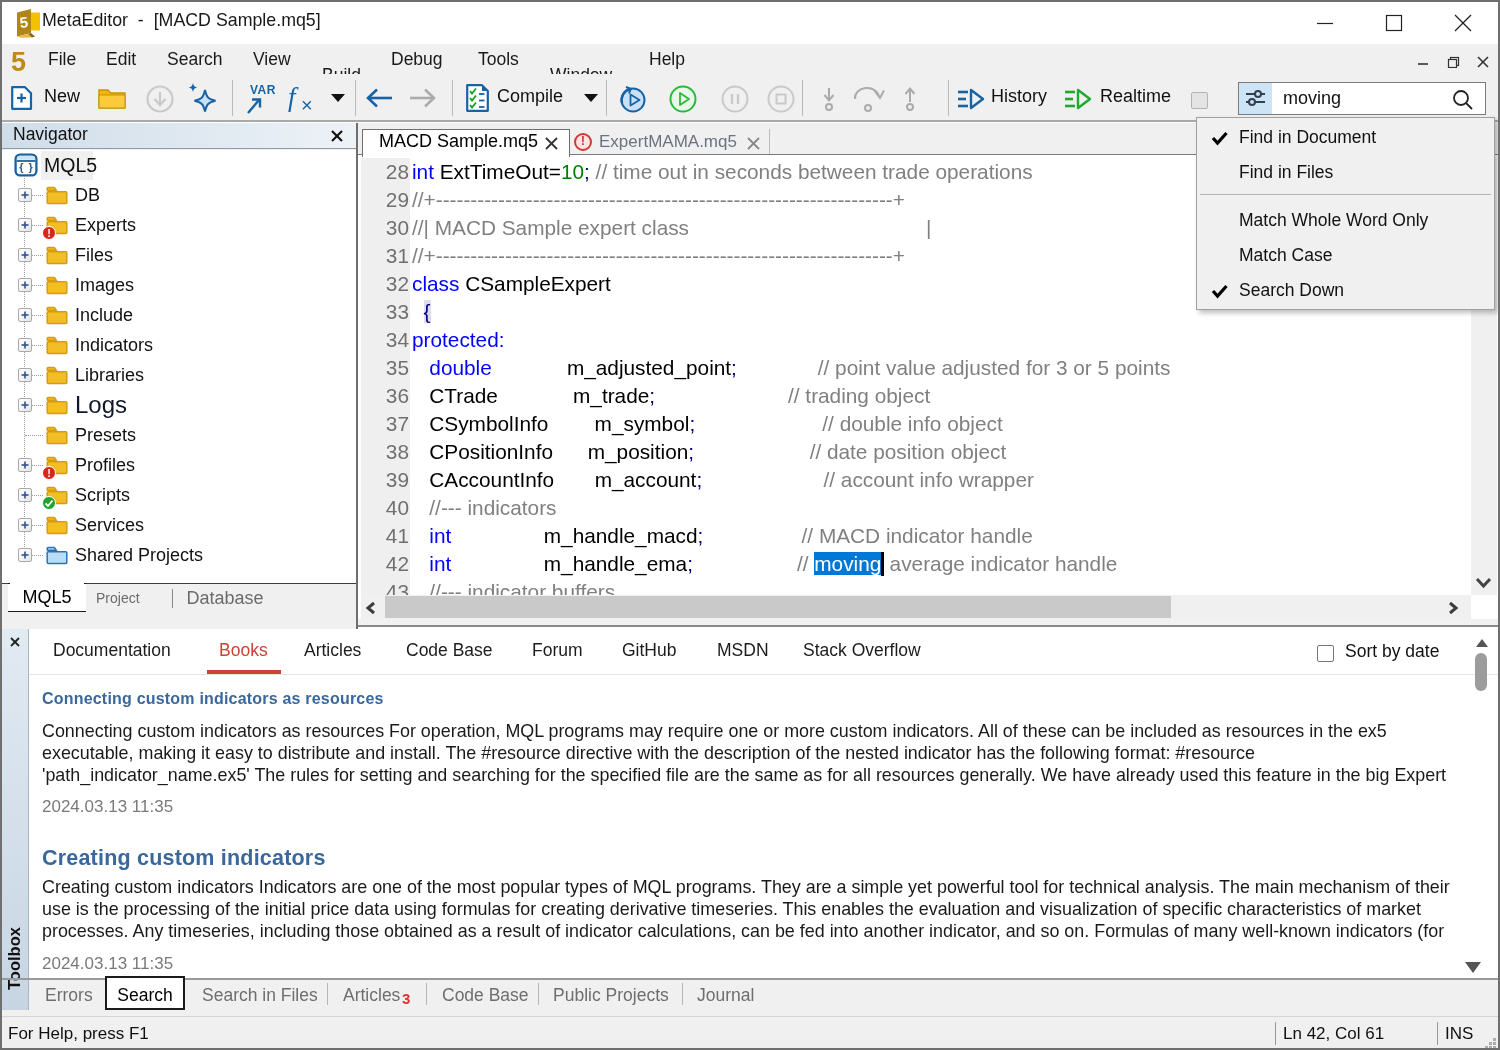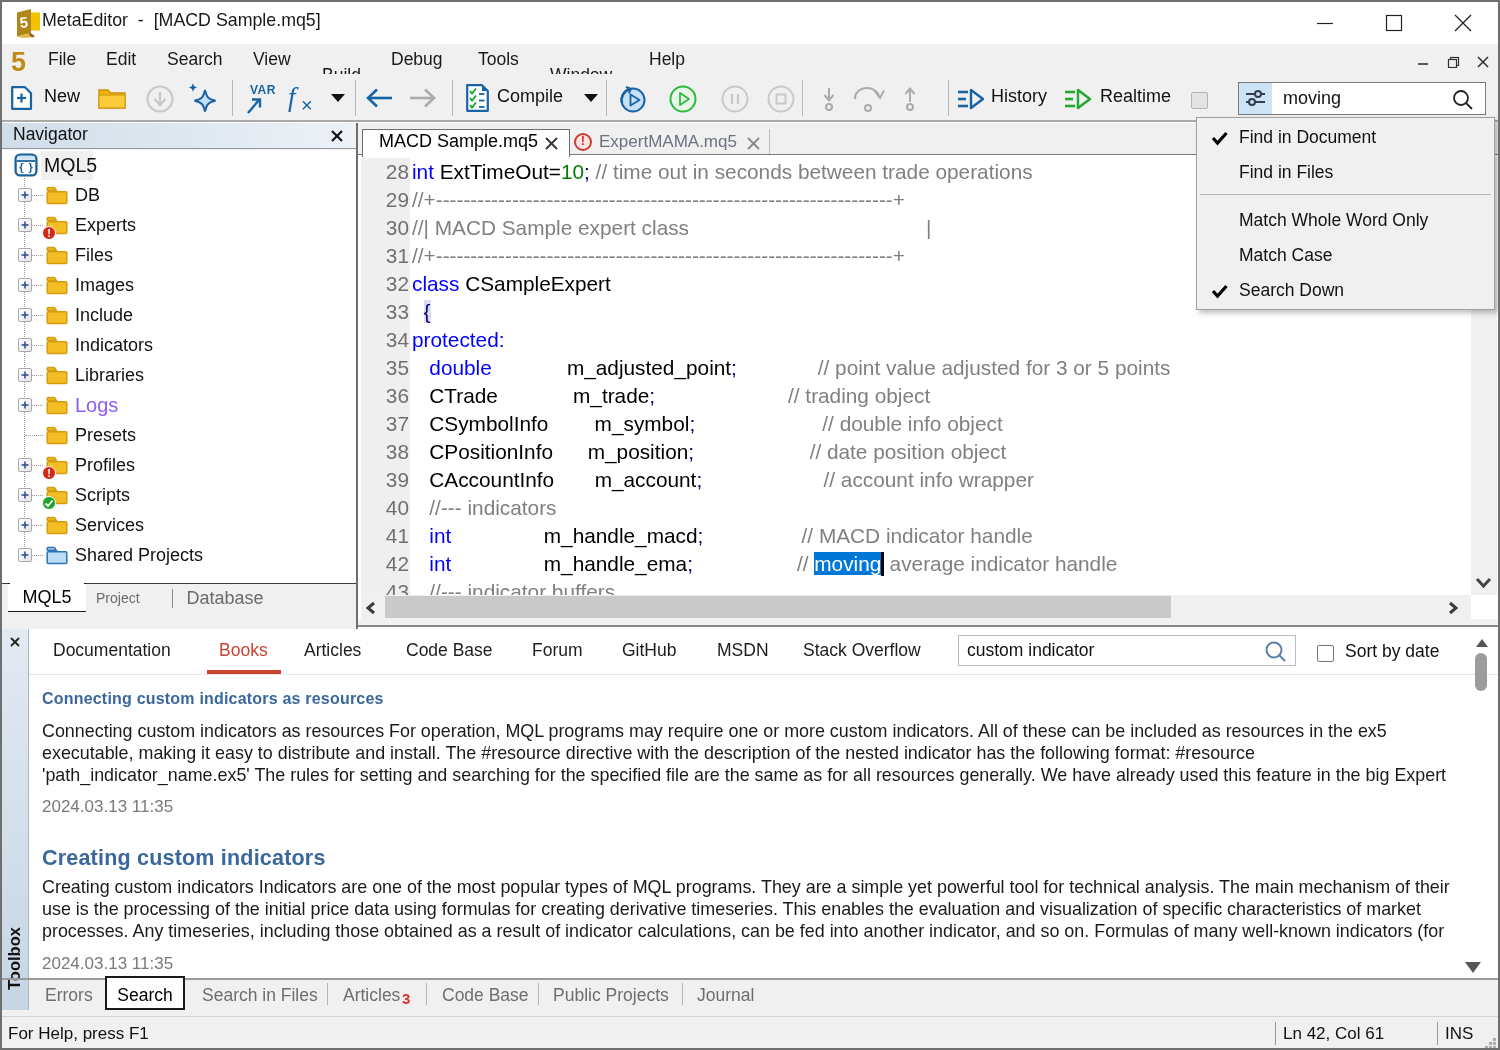--- a/index.html
+++ b/index.html
@@ -306,21 +306,21 @@
     <div class="abs" style="left:18px;top:398px;width:14px;height:14px;background:linear-gradient(135deg,#fff,#E6E6E6);border:1px solid #A9A9A9;border-radius:2px">
         <svg width="12" height="12" viewBox="0 0 12 12">
         <line x1="2.5" y1="6" x2="9.5" y2="6" stroke="#33528C" stroke-width="1.6"></line>
         <line x1="6" y1="2.5" x2="6" y2="9.5" stroke="#33528C" stroke-width="1.6"></line>
       </svg>
     </div>
     <svg class="abs" style="left:46px;top:396px" width="22" height="19" viewBox="0 0 22 19">
       <path d="M1.2 4.5 V2.5 a1 1 0 0 1 1-1 h5.6 a1 1 0 0 1 .9.5 l1.5 2.2 h-9z" fill="#F3BE25" stroke="#D69C10" stroke-width="1.5"></path>
       <rect x="1.2" y="5.8" width="19.6" height="11.8" rx="1" fill="#F3BE25" stroke="#D69C10" stroke-width="1.5"></rect>
     </svg>
-    <div class="abs" style="left:75px;top:390px;height:30px;line-height:30px;font-size:20px;color:#8b5cf6">Logs</div>
+    <div class="abs" style="left:75px;top:390px;height:30px;line-height:30px;font-size:24px;color:#0f172a">Logs</div>
     <div class="abs" style="left:25px;top:435px;width:18px;height:0;border-top:1px dotted #9a9a9a"></div>
     <svg class="abs" style="left:46px;top:426px" width="22" height="19" viewBox="0 0 22 19">
       <path d="M1.2 4.5 V2.5 a1 1 0 0 1 1-1 h5.6 a1 1 0 0 1 .9.5 l1.5 2.2 h-9z" fill="#F3BE25" stroke="#D69C10" stroke-width="1.5"></path>
       <rect x="1.2" y="5.8" width="19.6" height="11.8" rx="1" fill="#F3BE25" stroke="#D69C10" stroke-width="1.5"></rect>
     </svg>
     <div class="abs" style="left:75px;top:420px;height:30px;line-height:30px;font-size:18px;color:#111">Presets</div>
     <div class="abs" style="left:25px;top:465px;width:18px;height:0;border-top:1px dotted #9a9a9a"></div>
     <div class="abs" style="left:18px;top:458px;width:14px;height:14px;background:linear-gradient(135deg,#fff,#E6E6E6);border:1px solid #A9A9A9;border-radius:2px">
         <svg width="12" height="12" viewBox="0 0 12 12">
         <line x1="2.5" y1="6" x2="9.5" y2="6" stroke="#33528C" stroke-width="1.6"></line>
@@ -486,27 +486,20 @@
     <div class="abs" style="left:219px;top:11px;font-size:17.5px;color:#CB4335">Books</div>
     <div class="abs" style="left:304px;top:11px;font-size:17.5px;color:#1c1c1c">Articles</div>
     <div class="abs" style="left:406px;top:11px;font-size:17.5px;color:#1c1c1c">Code Base</div>
     <div class="abs" style="left:532px;top:11px;font-size:17.5px;color:#1c1c1c">Forum</div>
     <div class="abs" style="left:622px;top:11px;font-size:17.5px;color:#1c1c1c">GitHub</div>
     <div class="abs" style="left:717px;top:11px;font-size:17.5px;color:#1c1c1c">MSDN</div>
     <div class="abs" style="left:803px;top:11px;font-size:17.5px;color:#1c1c1c">Stack Overflow</div>
   <div class="abs" style="left:207px;top:41px;width:74px;height:3.5px;background:#CB4335"></div>
   <div class="abs" style="left:29px;top:45px;width:1471px;height:1px;background:#E5E5E5"></div>
 
-  <div class="abs" style="left:958px;top:6px;width:338px;height:31px;background:#fff;border:1px solid #B6BDC7">
-    <div class="abs" style="left:8px;top:4px;font-size:17.5px;color:#111">custom indicator</div>
-    <svg class="abs" style="left:305px;top:4px" width="23" height="23" viewBox="0 0 23 23">
-      <circle cx="10" cy="10" r="7.5" fill="none" stroke="#5B7FA6" stroke-width="2"></circle>
-      <line x1="15.5" y1="15.5" x2="21" y2="21" stroke="#5B7FA6" stroke-width="2"></line>
-      </svg>
-  </div>
   <div class="abs" style="left:1317px;top:16px;width:17px;height:17px;background:#fff;border:1.5px solid #767676;border-radius:2px"></div>
   <div class="abs" style="left:1345px;top:12px;font-size:17.5px;color:#111">Sort by date</div>
 
   <div class="abs" style="left:42px;top:61px;font-size:16px;font-weight:bold;color:#3A679C;letter-spacing:0.2px">Connecting custom indicators as resources</div>
   <div class="abs" style="left:42px;top:91px;font-size:17.9px;line-height:22px;color:#1a1a1a;white-space:nowrap">Connecting custom indicators as resources For operation, MQL programs may require one or more custom indicators. All of these can be included as resources in the ex5<br>executable, making it easy to distribute and install. The #resource directive with the description of the nested indicator has the following format: #resource<br>'path_indicator_name.ex5' The rules for setting and searching for the specified file are the same as for all resources generally. We have already used this feature in the big Expert</div>
   <div class="abs" style="left:42px;top:168px;font-size:17px;color:#7A7A7A">2024.03.13 11:35</div>
 
   <div class="abs" style="left:42px;top:217px;font-size:21.5px;font-weight:bold;color:#3A679C;letter-spacing:0.2px">Creating custom indicators</div>
   <div class="abs" style="left:42px;top:247px;font-size:17.9px;line-height:22px;color:#1a1a1a;white-space:nowrap">Creating custom indicators Indicators are one of the most popular types of MQL programs. They are a simple yet powerful tool for technical analysis. The main mechanism of their<br>use is the processing of the initial price data using formulas for creating derivative timeseries. This enables the evaluation and visualization of specific characteristics of market<br>processes. Any timeseries, including those obtained as a result of indicator calculations, can be fed into another indicator, and so on. Formulas of many well-known indicators (for</div>
   <div class="abs" style="left:42px;top:325px;font-size:17px;color:#7A7A7A">2024.03.13 11:35</div>

